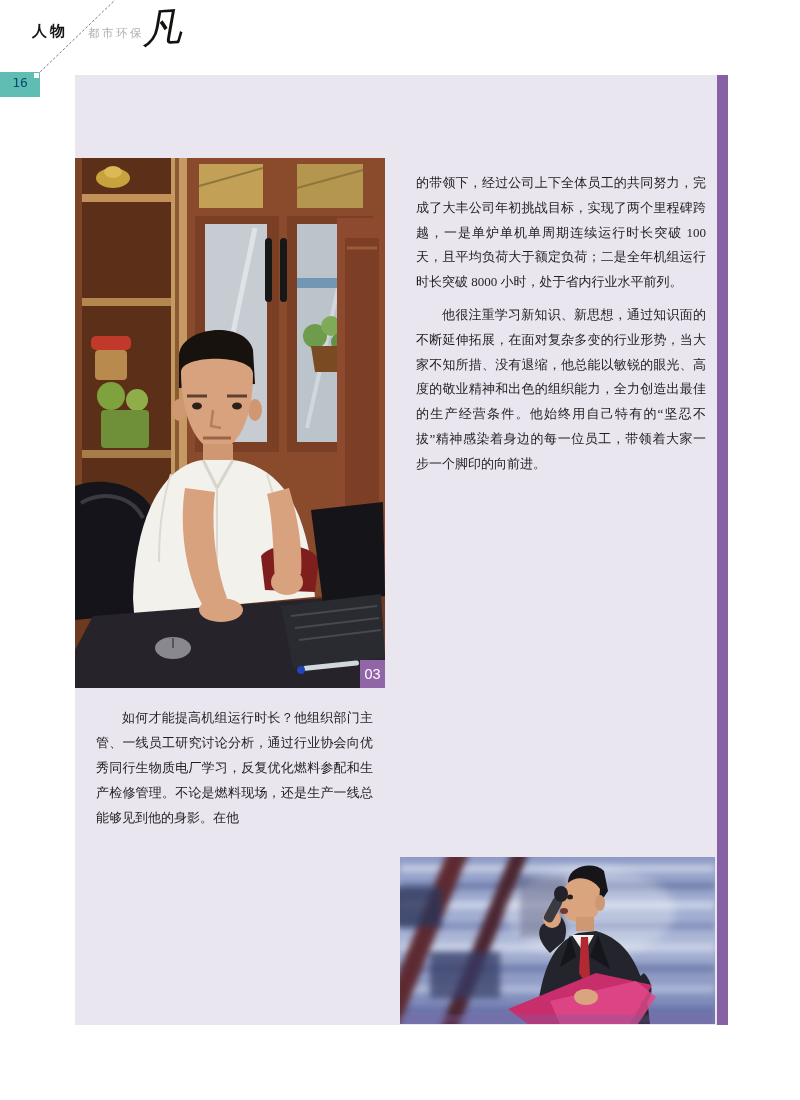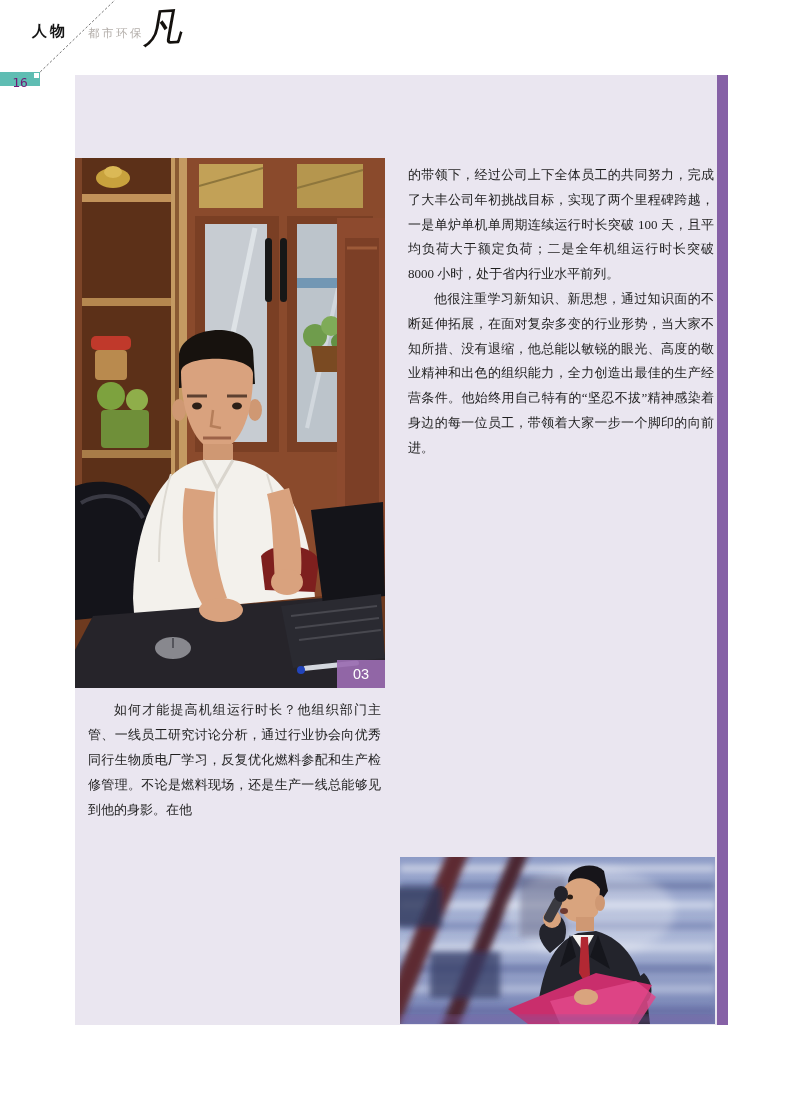--- a/index.html
+++ b/index.html
@@ -16,40 +16,40 @@
   .brand-name{
     position:absolute;left:88px;top:26px;font-size:11.5px;color:#b3aeaa;
     letter-spacing:2.5px;font-family:Liberation Serif, serif;
   }
   .brand-mark{
     position:absolute;left:141px;top:6px;font-size:40px;line-height:44px;color:#14110e;
     font-style:italic;transform:rotate(-4deg);font-family:"DejaVu Serif",serif;
   }
   .header-line{position:absolute;left:30px;top:0;width:92px;height:78px;}
   .page-tab{
-    position:absolute;left:0;top:72px;width:40px;height:14px;background:#5fbdb3;
-    color:#701a75;font-family:"DejaVu Sans Mono","Liberation Mono",monospace;
+    position:absolute;left:0;top:72px;width:40px;height:25px;background:#5fbdb3;
+    color:#0c4a6e;font-family:"DejaVu Sans Mono","Liberation Mono",monospace;
     font-size:13px;line-height:21px;text-align:center;
   }
   .page-tab-notch{position:absolute;left:34px;top:73px;width:5px;height:5px;background:#ffffff;}
   
   .content-panel{position:absolute;left:75px;top:75px;width:642px;height:950px;background:#eae6f0;}
   .accent-bar{position:absolute;left:717px;top:75px;width:11px;height:950px;background:#8661a6;}
   
   .office-photo{position:absolute;left:75px;top:158px;width:310px;height:530px;overflow:hidden;}
   .office-photo svg,.stage-photo svg{display:block;width:100%;height:100%;}
   .photo-badge{
-    position:absolute;right:0;bottom:0;width:48px;height:28px;background:rgba(154,109,177,0.92);
+    position:absolute;right:0;bottom:0;width:25px;height:28px;background:rgba(154,109,177,0.92);
     color:#ffffff;font-size:14.5px;line-height:28px;text-align:center;
     font-family:"Liberation Sans","DejaVu Sans",sans-serif;
   }
   .stage-photo{position:absolute;left:400px;top:857px;width:315px;height:167px;overflow:hidden;}
   
   .col{position:absolute;text-align:justify;color:#1e1e1e;}
-  .col p{margin:0;text-indent:2em;}
+  .col p{margin:8px;text-indent:2em;}
   .col p.no-indent{text-indent:0;}
   .col-left{left:88px;top:697px;width:293px;font-size:13px;line-height:25px;}
   .col-right{left:408px;top:163px;width:306px;font-size:13px;line-height:24.8px;}
 </style>
 </head>
 <body>
 
 <div class="section-label">人物</div>
 <svg class="header-line" aria-hidden="true">
   <line x1="7" y1="75" x2="85" y2="0" stroke="#777" stroke-width="1" stroke-dasharray="2.5,2"></line>

